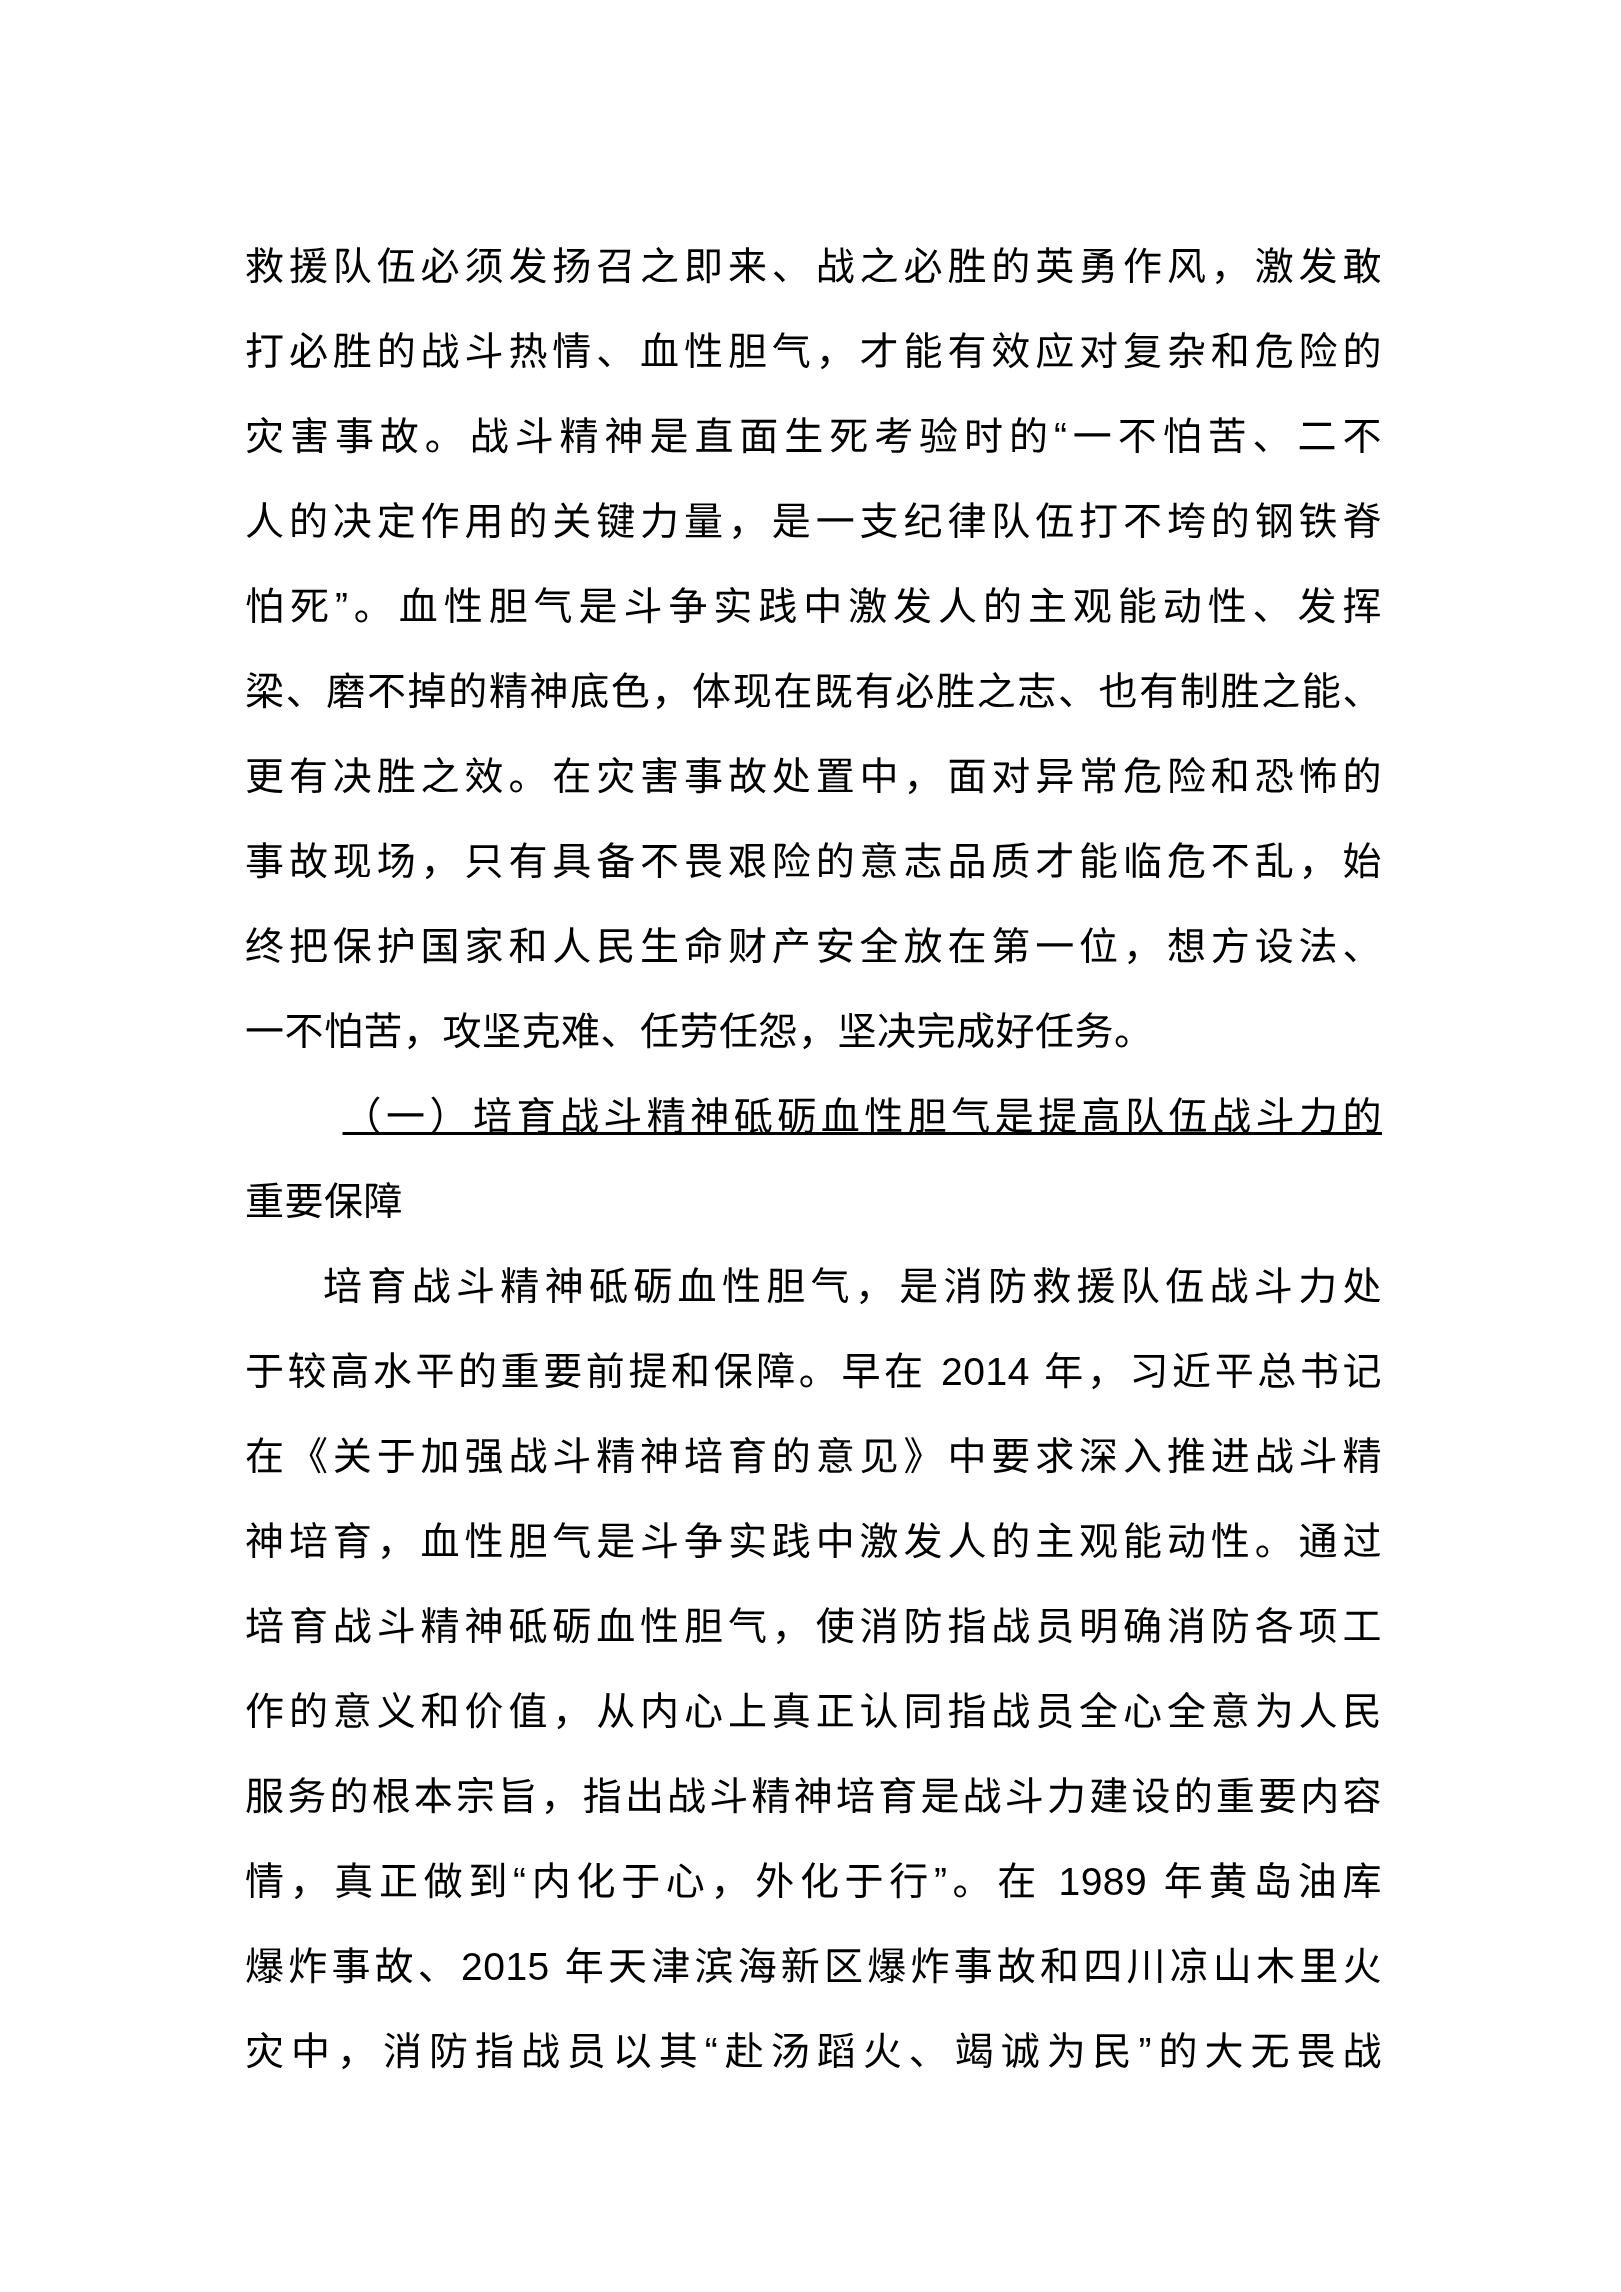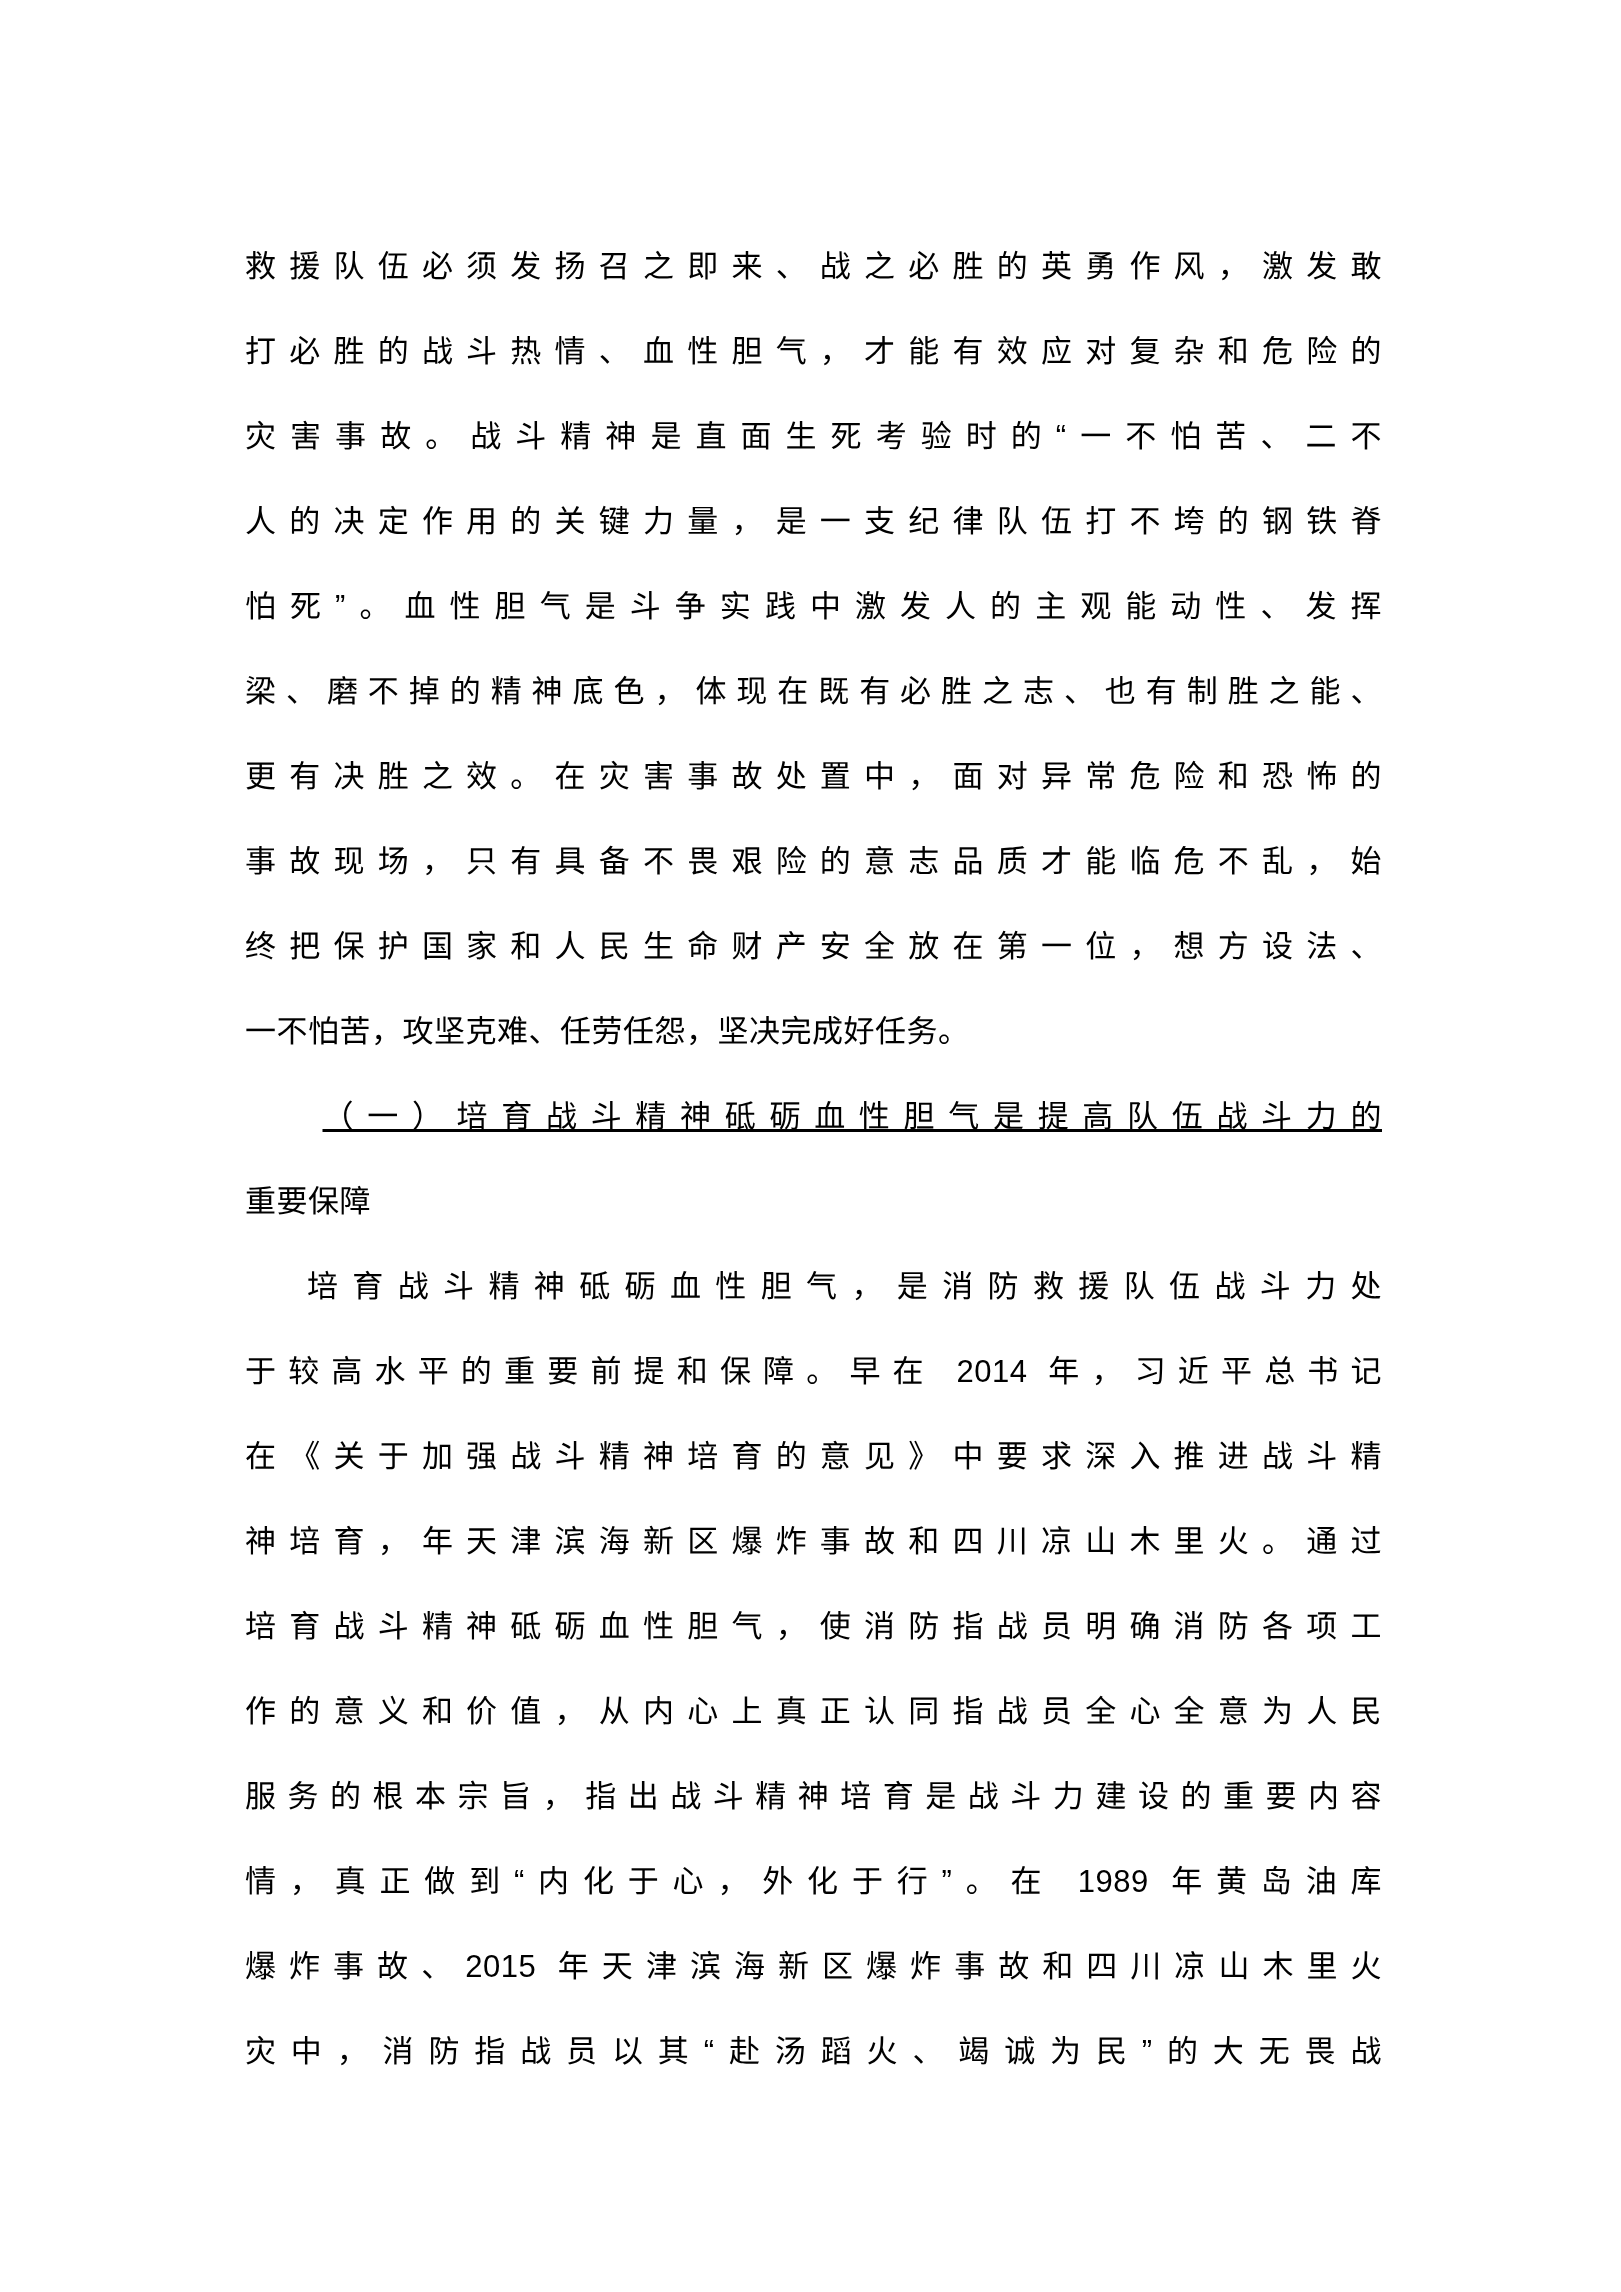--- a/index.html
+++ b/index.html
@@ -14,21 +14,21 @@
     background: #ffffff;
     overflow: hidden;
   }
   .text-block {
     position: absolute;
     left: 245px;
     top: 224px;
     width: 1137px;
     color: #000000;
     font-family: "Liberation Sans", "DejaVu Sans", sans-serif;
-    font-size: 31px;
+    font-size: 39px;
     line-height: 85px;
     font-weight: 400;
   }
   .paragraph { margin: 0; padding: 0; }
   .line {
     height: 85px;
     overflow: hidden;
     white-space: nowrap;
     text-align: justify;
     text-align-last: justify;
@@ -60,21 +60,21 @@
         <div class="line short">一不怕苦，攻坚克难、任劳任怨，坚决完成好任务。</div>
       </div>
       <div class="paragraph">
         <div class="line indent-heading">（一）培育战斗精神砥砺血性胆气是提高队伍战斗力的</div>
         <div class="line short">重要保障</div>
       </div>
       <div class="paragraph">
         <div class="line indent-para">培育战斗精神砥砺血性胆气，是消防救援队伍战斗力处</div>
         <div class="line">于较高水平的重要前提和保障。早在 2014 年，习近平总书记</div>
         <div class="line">在《关于加强战斗精神培育的意见》中要求深入推进战斗精</div>
-        <div class="line">神培育，年天津滨海新区爆炸事故和四川凉山木里火。通过</div>
+        <div class="line">神培育，血性胆气是斗争实践中激发人的主观能动性。通过</div>
         <div class="line">培育战斗精神砥砺血性胆气，使消防指战员明确消防各项工</div>
         <div class="line">作的意义和价值，从内心上真正认同指战员全心全意为人民</div>
         <div class="line">服务的根本宗旨，指出战斗精神培育是战斗力建设的重要内容</div>
         <div class="line">情，真正做到“内化于心，外化于行”。在 1989 年黄岛油库</div>
         <div class="line">爆炸事故、2015 年天津滨海新区爆炸事故和四川凉山木里火</div>
         <div class="line">灾中，消防指战员以其“赴汤蹈火、竭诚为民”的大无畏战</div>
       </div>
     </div>
 </main>
 

